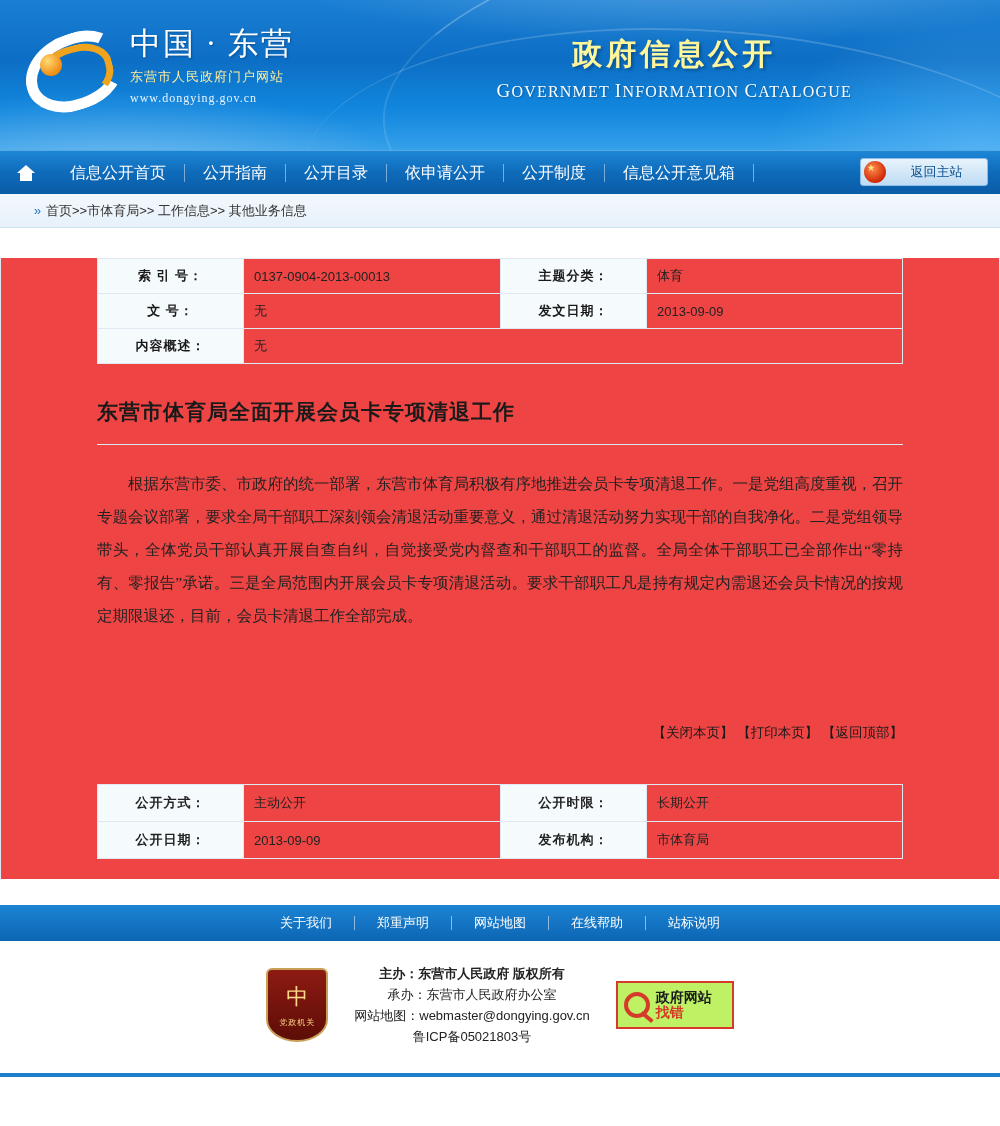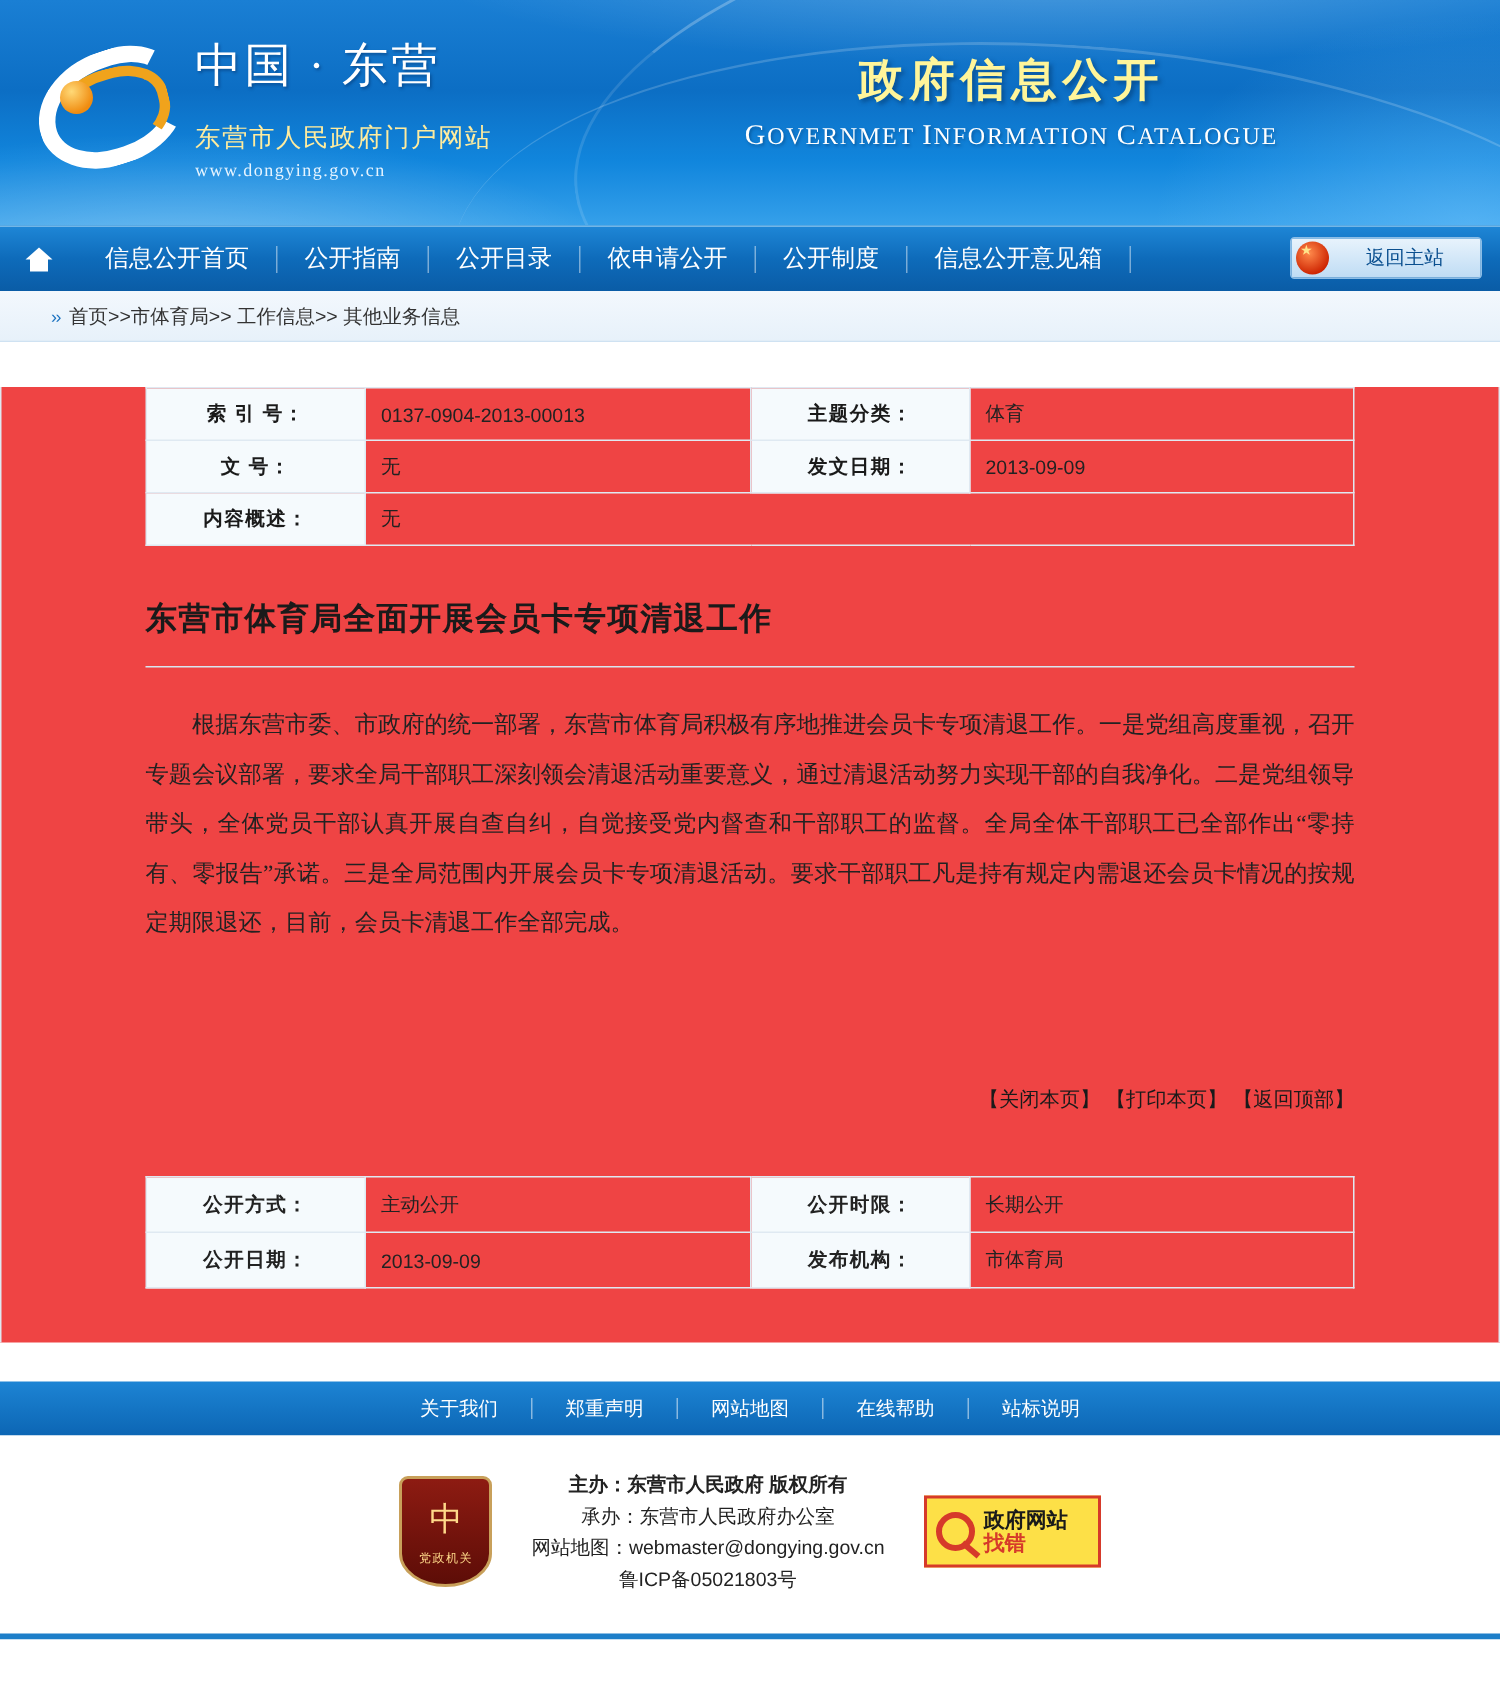--- a/index.html
+++ b/index.html
@@ -62,22 +62,22 @@
     background: radial-gradient(circle at 35% 32%, #ffd977, #f08c10 70%);
   }
   .logo-text { position: absolute; left: 112px; top: 0; width: 220px; }
   .logo-title {
     font-size: 31px; font-weight: normal; color: #ffffff; letter-spacing: 2px;
     font-family: "Liberation Serif", serif;
     text-shadow: 1px 1px 2px rgba(0,40,90,0.45);
     line-height: 44px;
   }
   .logo-sub {
-    margin-top: 17px;
-    font-size: 17px; color: #ffec9e; letter-spacing: 1px;
+    margin-top: 2px;
+    font-size: 13px; color: #ffec9e; letter-spacing: 1px;
     line-height: 18px;
   }
   .logo-url {
     margin-top: 5px;
     font-size: 12px; color: #e6f4ff; letter-spacing: 1px;
     font-family: "Liberation Serif", serif;
   }
   .banner-right {
     position: absolute; right: 148px; top: 34px; text-align: center;
   }
@@ -202,21 +202,21 @@
   .doc-body p { margin: 0; text-indent: 2em; }
 
   .doc-actions {
     width: 806px; margin: 92px auto 0 auto;
     text-align: right;
     font-size: 13.5px; color: #1a1a1a;
   }
   .doc-actions a { color: #1a1a1a; text-decoration: none; }
 
   .foot-table {
-    width: 806px; margin: 42px auto 16px auto;
+    width: 806px; margin: 42px auto 0 auto;
     border-collapse: collapse;
     border: 1px solid #d5e3ef;
   }
   .foot-table td {
     border: 1px solid #dfe9f2;
     font-size: 13px; color: #222222;
     height: 37px; padding: 4px 10px; vertical-align: middle;
   }
   .foot-table td.lbl {
     width: 146px; text-align: center; background: #f5fafd;
@@ -255,21 +255,21 @@
   }
   .shield .stxt {
     position: absolute; left: 0; right: 0; bottom: 12px;
     text-align: center; font-size: 8px; color: #ffd98a; letter-spacing: 1px;
   }
   .foot-lines { text-align: center; font-size: 13px; color: #222222; line-height: 21px; }
   .foot-lines .strong { font-weight: bold; }
   .gov-badge {
     width: 118px; height: 48px;
     border: 2px solid #d63a2a;
-    background: #fde047;
+    background: #bef264;
     display: flex; align-items: center; gap: 6px;
     padding: 0 6px;
   }
   .gov-badge .mag {
     width: 26px; height: 26px; border: 4px solid #d63a2a; border-radius: 50%;
     position: relative; flex: 0 0 auto;
   }
   .gov-badge .mag:after {
     content: ""; position: absolute; right: -8px; bottom: -5px;
     width: 14px; height: 4px; background: #d63a2a; transform: rotate(40deg);

